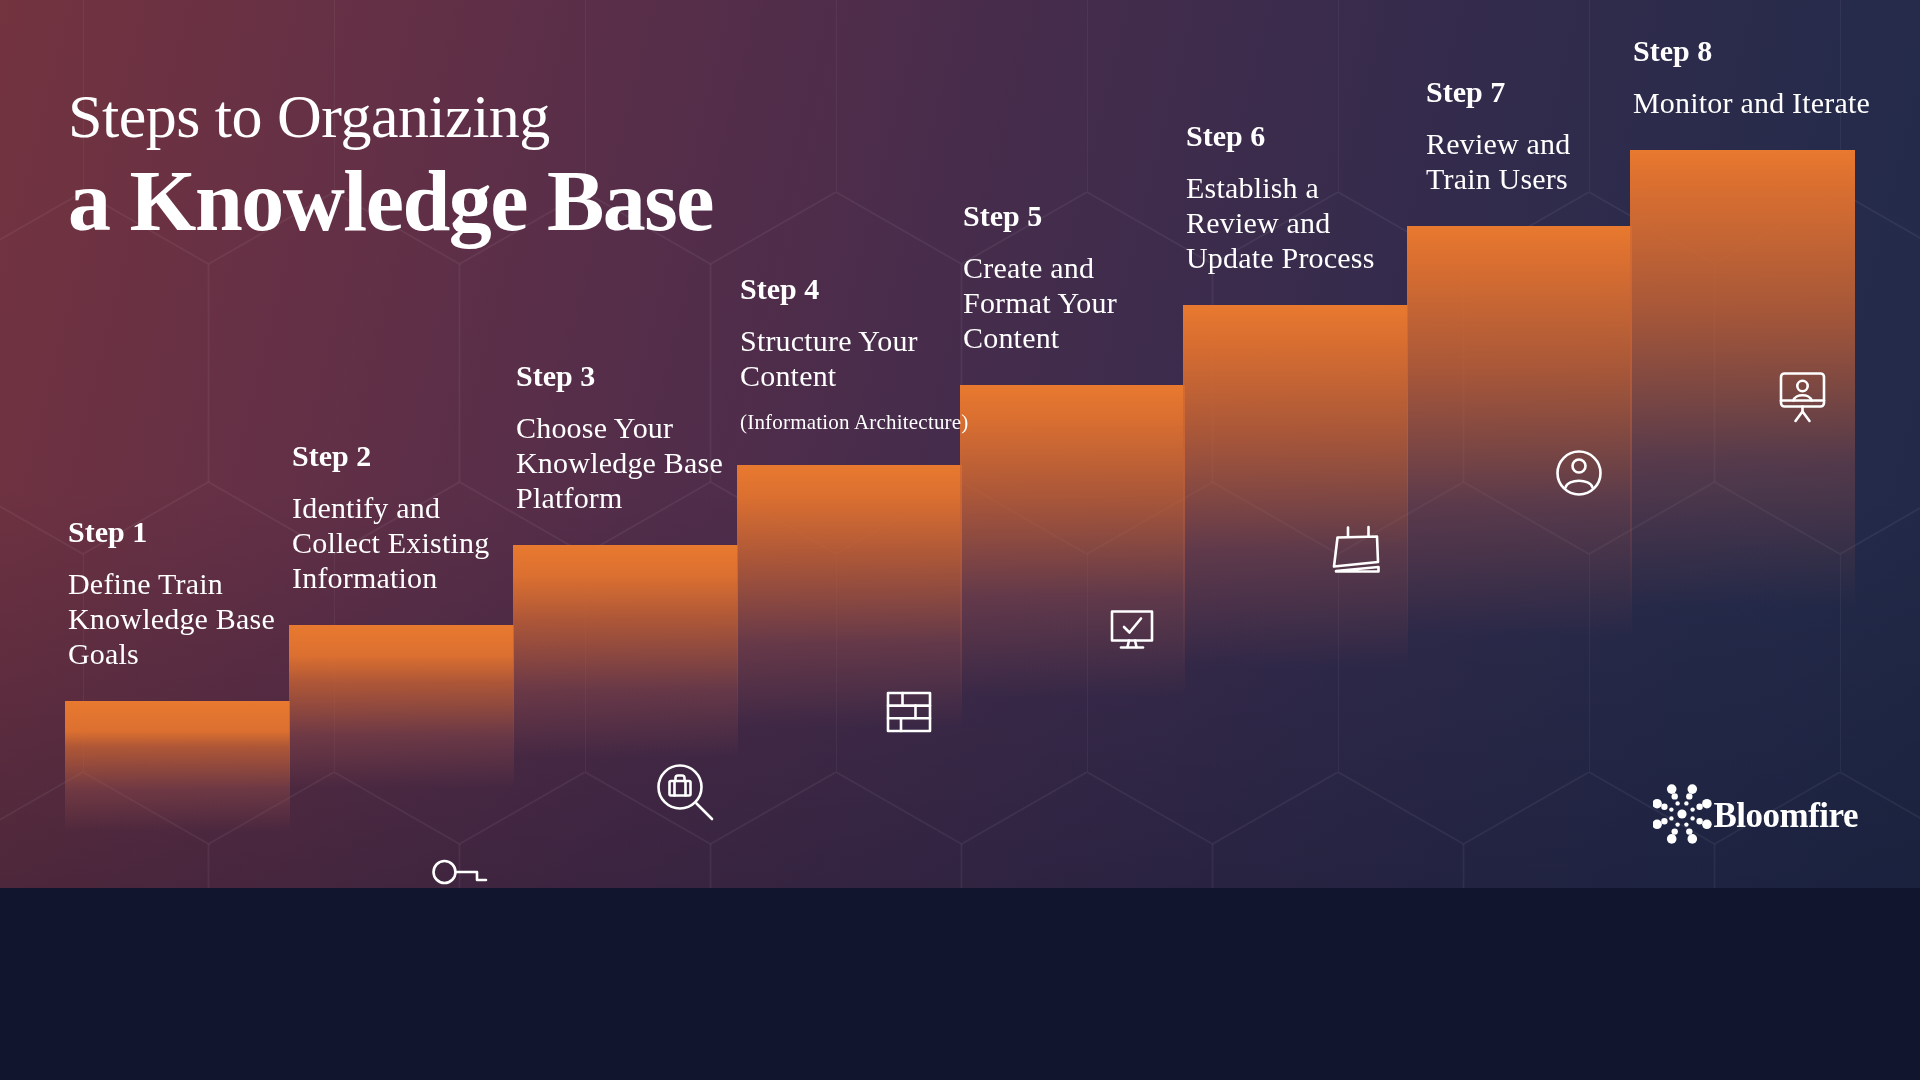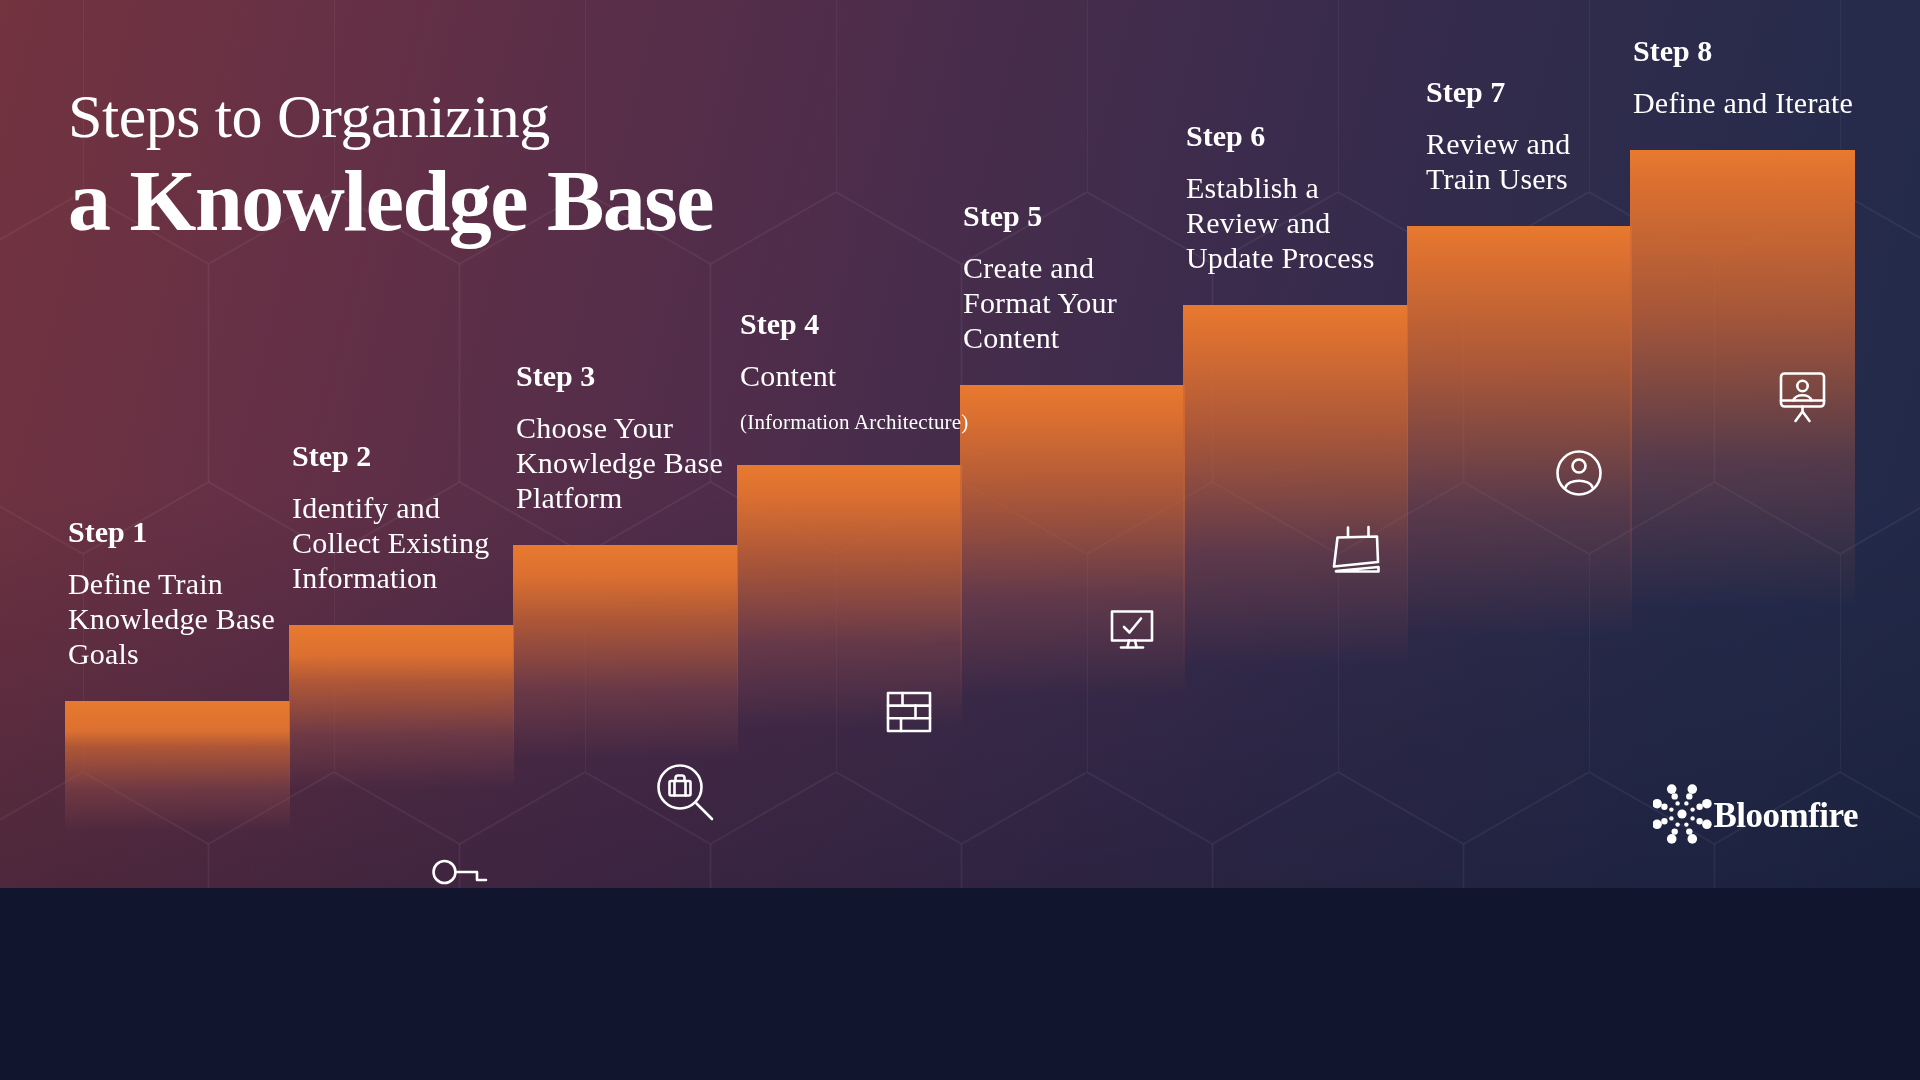--- a/index.html
+++ b/index.html
@@ -97,20 +97,21 @@
       <div class="bar" style="left: 737px; width: 225px; height: 423px; background: linear-gradient(rgb(232, 121, 47) 0px, rgb(220, 112, 48) 30px, rgba(198, 98, 52, 0.8) 91.791px, rgba(160, 82, 75, 0.38) 178.337px, rgba(120, 64, 88, 0) 262.26px, rgba(0, 0, 0, 0) 100%);"></div>
       <div class="step-icon" style="left: 883px; top: 686px;">
         <svg width="52" height="52" viewBox="0 0 52 52" fill="none" stroke="#fff" stroke-width="2.6" stroke-linecap="round" stroke-linejoin="round">
           <rect x="5" y="7" width="42" height="38"></rect>
           <path d="M5 19.6 H47 M5 32.3 H47"></path>
           <path d="M19.5 7 V19.6 M32.5 19.6 V32.3 M18 32.3 V45"></path>
         </svg>
       </div>
       <div class="step-text" style="left: 740px; bottom: 453px;">
         <div class="step-label">Step 4</div>
+        <div class="step-line">Structure Your</div>
         <div class="step-line">Content</div>
         <div class="step-note">(Information Architecture)</div>
       </div>
       <div class="bar" style="left: 960px; width: 225px; height: 503px; background: linear-gradient(rgb(232, 121, 47) 0px, rgb(220, 112, 48) 30px, rgba(198, 98, 52, 0.8) 109.151px, rgba(160, 82, 75, 0.38) 212.065px, rgba(120, 64, 88, 0) 311.86px, rgba(0, 0, 0, 0) 100%);"></div>
       <div class="step-icon" style="left: 1103px; top: 605px;">
         <svg width="58" height="54" viewBox="0 0 58 54" fill="none" stroke="#fff" stroke-width="2.6" stroke-linecap="round" stroke-linejoin="round">
           <rect x="9" y="6.5" width="40" height="29"></rect>
           <path d="M21 22 L26.5 27.5 L38 13.5"></path>
           <path d="M26 35.5 L24.5 42 M32 35.5 L33.5 42"></path>
           <path d="M18 42.5 H40"></path>
@@ -155,21 +156,21 @@
           <rect x="10" y="6.5" width="43" height="33" rx="3.5"></rect>
           <circle cx="31.5" cy="19" r="5.2"></circle>
           <path d="M22.5 33.5 C24 26.5 39 26.5 40.5 33.5"></path>
           <path d="M10 33.5 H53"></path>
           <path d="M31.5 39.5 V44.5"></path>
           <path d="M31.5 44.5 L24.5 54 M31.5 44.5 L38.5 54"></path>
         </svg>
       </div>
       <div class="step-text" style="left: 1633px; bottom: 768px;">
         <div class="step-label">Step 8</div>
-        <div class="step-line">Define and Iterate</div>
+        <div class="step-line">Monitor and Iterate</div>
       </div>
     </div>
 
   <div class="logo">
     <span id="logo-mark"><svg width="60" height="60" viewBox="0 0 60 60" fill="#fff">
           <circle cx="29" cy="30" r="4.6"></circle>
           <circle cx="39.6" cy="34.4" r="2.2"></circle>
           <circle cx="46.6" cy="37.3" r="3.2"></circle>
           <circle cx="53.9" cy="40.3" r="4.8"></circle>
           <circle cx="33.4" cy="40.6" r="2.2"></circle>

